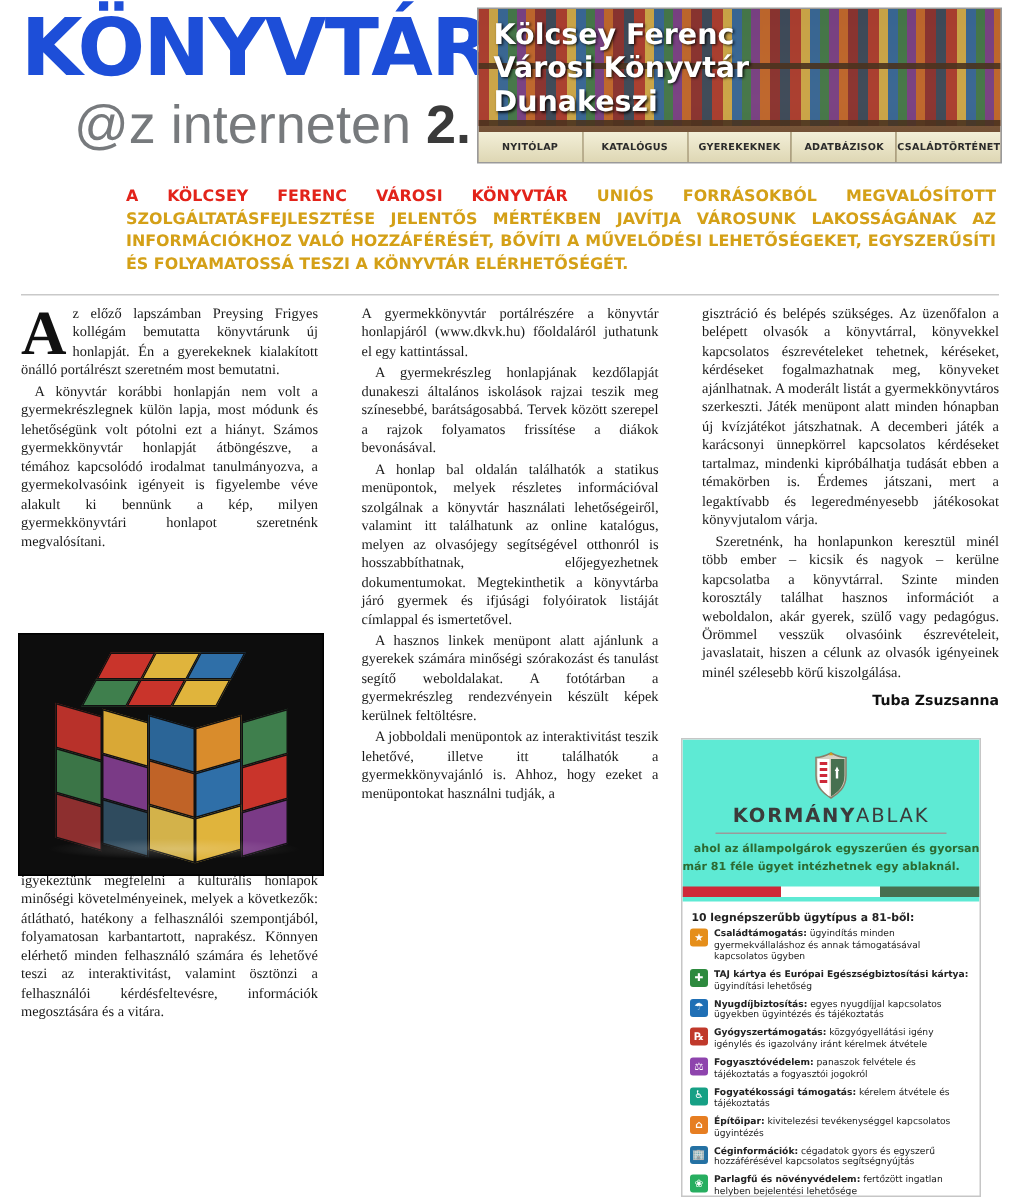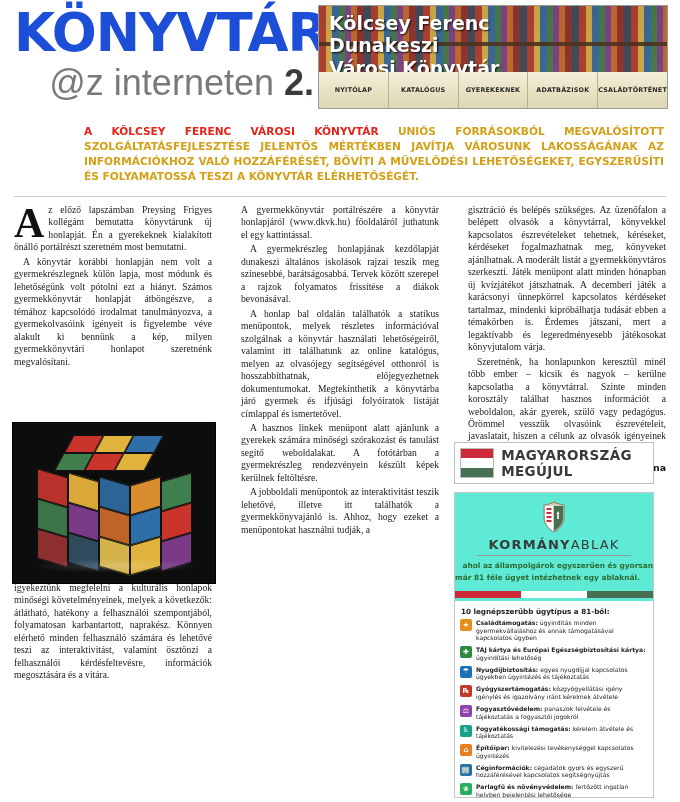--- a/index.html
+++ b/index.html
@@ -57,21 +57,21 @@
   }
   .shelf-line{position:absolute;left:0;width:348px;height:4px;background:#4a331f;opacity:.9;}
   .logo-text{
     position:absolute;left:10px;top:6px;
     font-family:"DejaVu Sans", sans-serif;
     font-weight:bold;font-size:19px;line-height:1.18;
     color:#ffffff;
     text-shadow:1px 1px 2px rgba(0,0,0,.85);
   }
   .logo-nav{
-    position:absolute;left:0;bottom:0;width:348px;height:36px;
+    position:absolute;left:0;bottom:0;width:348px;height:20px;
     display:flex;
   }
   .logo-nav .nav-item{
     flex:1;
     font-family:"DejaVu Sans", sans-serif;
     font-size:6.4px;font-weight:bold;letter-spacing:.2px;
     color:#2b2b2b;
     display:flex;align-items:center;justify-content:center;
     border-right:1px solid #b9b08e;
     background:linear-gradient(#f3efd8,#ded7b4);
@@ -209,22 +209,22 @@
         <span>@z interneten </span><b>2.</b>
       </div>
     </div>
 
     <div class="logo-box">
       <div class="shelf"></div>
       <div class="shelf-line" style="top:36px"></div>
       <div class="shelf-line" style="top:74px"></div>
       <div class="logo-text">
         <div>Kölcsey Ferenc</div>
+        <div>Városi Könyvtár</div>
         <div>Dunakeszi</div>
-        <div>Városi Könyvtár</div>
       </div>
       <div class="logo-nav">
         <div class="nav-item">NYITÓLAP</div>
         <div class="nav-item">KATALÓGUS</div>
         <div class="nav-item">GYEREKEKNEK</div>
         <div class="nav-item">ADATBÁZISOK</div>
         <div class="nav-item">CSALÁDTÖRTÉNET</div>
       </div>
     </div>
   </div>
@@ -285,24 +285,20 @@
       <p>A jobboldali menüpontok az interaktivitást teszik lehetővé, illetve itt találhatók a gyermekkönyvajánló is. Ahhoz, hogy ezeket a menüpontokat használni tudják, a</p>
     </div>
 
     <div class="col" id="col3">
       <p class="first">gisztráció és belépés szükséges. Az üzenőfalon a belépett olvasók a könyvtárral, könyvekkel kapcsolatos észrevételeket tehetnek, kéréseket, kérdéseket fogalmazhatnak meg, könyveket ajánlhatnak. A moderált listát a gyermekkönyvtáros szerkeszti. Játék menüpont alatt minden hónapban új kvízjátékot játszhatnak. A decemberi játék a karácsonyi ünnepkörrel kapcsolatos kérdéseket tartalmaz, mindenki kipróbálhatja tudását ebben a témakörben is. Érdemes játszani, mert a legaktívabb és legeredményesebb játékosokat könyvjutalom várja.</p>
       <p>Szeretnénk, ha honlapunkon keresztül minél több ember – kicsik és nagyok – kerülne kapcsolatba a könyvtárral. Szinte minden korosztály találhat hasznos információt a weboldalon, akár gyerek, szülő vagy pedagógus. Örömmel vesszük olvasóink észrevételeit, javaslatait, hiszen a célunk az olvasók igényeinek minél szélesebb körű kiszolgálása.</p>
       <div class="signature">Tuba Zsuzsanna</div>
     </div>
   </div>
 
-  <div class="flag-banner">
-    <div class="flag"></div>
-    <div class="flag-text">MAGYARORSZÁG MEGÚJUL</div>
-  </div>
 
   <div class="ad">
     <div class="ad-top">
       <svg class="crest" viewBox="0 0 26 32">
         <path d="M13 1 C17 3 21 4 23 4 L23 16 C23 24 18 28 13 31 C8 28 3 24 3 16 L3 4 C5 4 9 3 13 1 Z" fill="#d9d2c4" stroke="#8a7e6a" stroke-width="1"></path>
         <path d="M4 5 L12 5 L12 30 C8 27 4 23 4 16 Z" fill="#ffffff"></path>
         <path d="M5.5 7 h5 v2 h-5 z M5.5 11 h5 v2 h-5 z M5.5 15 h5 v2 h-5 z M5.5 19 h5 v2 h-5 z" fill="#ce2939"></path>
         <path d="M13 5 L22 5 L22 16 C22 23 18 27 13 30 Z" fill="#477050"></path>
         <path d="M17 10 l1.5 3 h-3 z M16.2 13 h1.6 v5 h-1.6 z" fill="#ffffff"></path>
         <path d="M13 0.5 l1.5 2 h-3 z" fill="#d4a017"></path>

